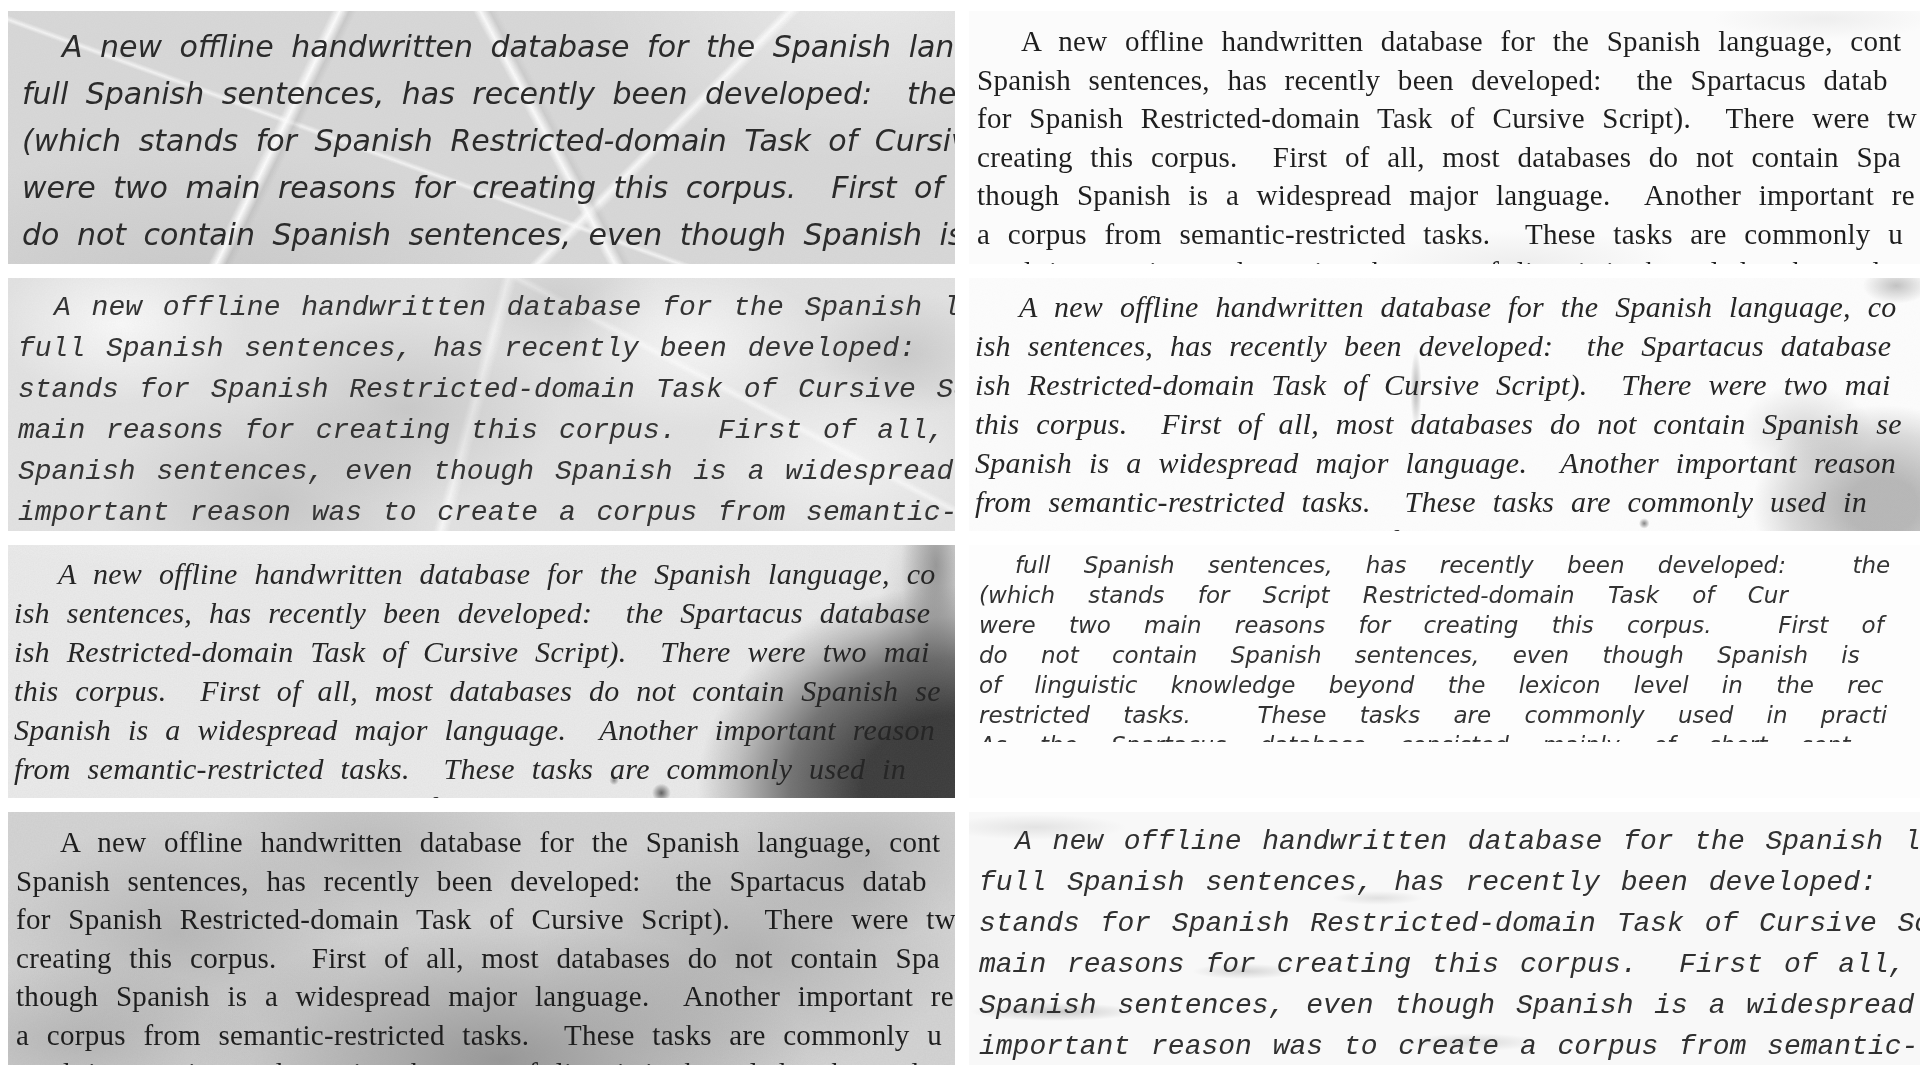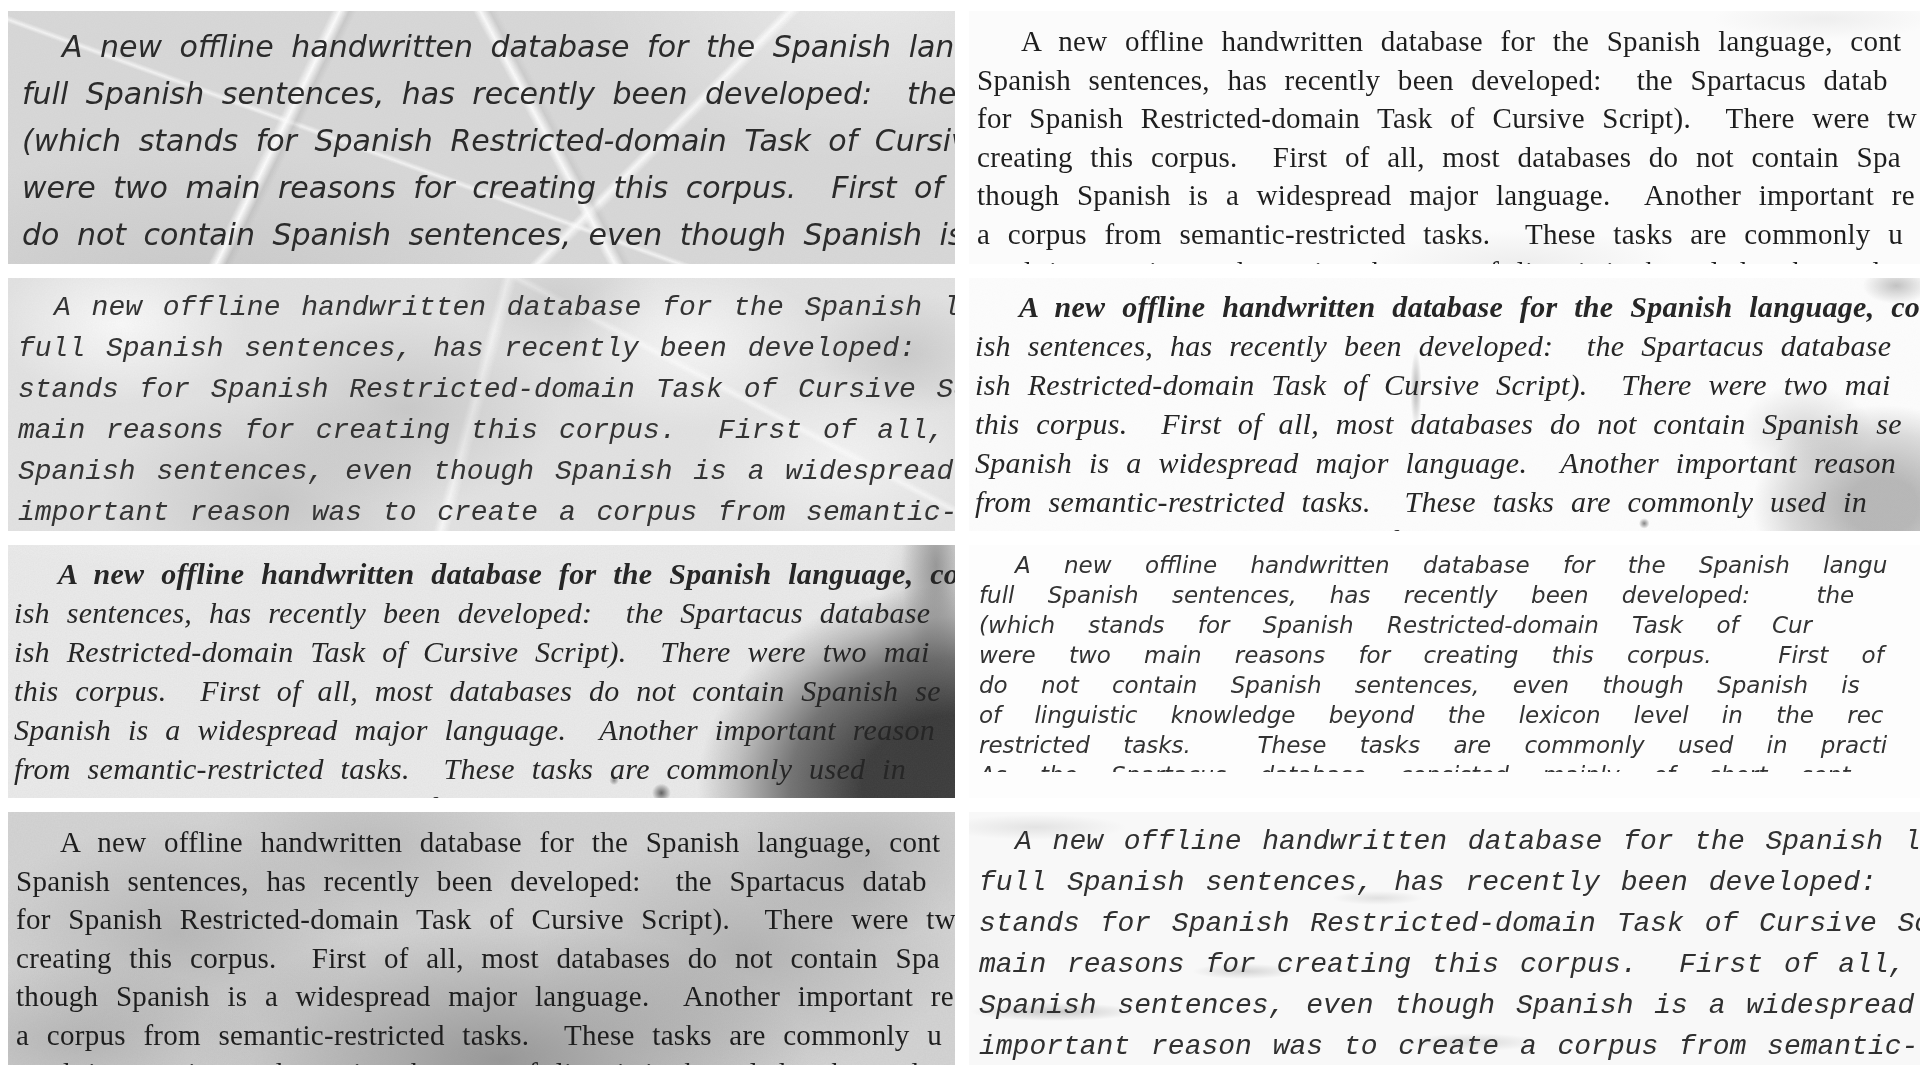--- a/index.html
+++ b/index.html
@@ -19,21 +19,21 @@
   .line.partial{height:12px;overflow:hidden;}
 
   
   .f-sans-lg{font:italic 400 30px/47px "DejaVu Sans",sans-serif;word-spacing:8px;padding:12px 0 0 14px;}
   .f-sans-lg .line:first-child{text-indent:40px;}
   .f-serif{font:400 29px/38.5px "Liberation Serif",serif;word-spacing:10px;letter-spacing:.3px;padding:11px 0 0 8px;}
   .f-serif .line:first-child{text-indent:44px;}
   .f-mono{font:italic 400 28px/41px "Liberation Mono",monospace;word-spacing:4px;padding:9px 0 0 10px;}
   .f-mono .line:first-child{text-indent:36px;}
   .f-serif-it{font:italic 400 30px/39px "Liberation Serif",serif;word-spacing:9px;letter-spacing:.3px;padding:9px 0 0 6px;}
-  .f-serif-it .line:first-child{text-indent:44px;font-weight:bold;}
+  .f-serif-it .line:first-child{text-indent:44px;}
   .f-sans-sm{font:italic 400 23px/30px "DejaVu Sans",sans-serif;word-spacing:26px;padding:5px 0 0 10px;}
   .f-sans-sm .line:first-child{text-indent:36px;}
 
   
   .tex-crease{background-image:
     linear-gradient(116deg,transparent 30.2%,rgba(255,255,255,.95) 31%,rgba(175,175,175,.35) 31.9%,transparent 32.6%),
     linear-gradient(62deg,transparent 55.4%,rgba(255,255,255,.9) 56.1%,rgba(180,180,180,.3) 57%,transparent 57.7%),
     linear-gradient(135deg,transparent 64.5%,rgba(255,255,255,.85) 65.2%,transparent 66.1%),
     linear-gradient(20deg,transparent 40.3%,rgba(255,255,255,.7) 40.9%,transparent 41.6%),
     radial-gradient(ellipse 500px 200px at 20% 110%,rgba(150,150,150,.22),transparent 70%),
@@ -164,23 +164,22 @@
         <div class="line">ish Restricted-domain Task of Cursive Script).  There were two mai</div>
         <div class="line">this corpus.  First of all, most databases do not contain Spanish se</div>
         <div class="line">Spanish is a widespread major language.  Another important reason</div>
         <div class="line">from semantic-restricted tasks.  These tasks are commonly used in</div>
         <div class="line partial">practice and require the use of linguistic knowledge beyond the le</div>
       </div>
   </div>
 
   <div class="panel tex-plain" style="background-color: rgb(253, 253, 253);">
     <div class="text f-sans-sm" style="color: rgb(51, 51, 51);">
-        <div class="line">A new offline handwritten database for the Spanish langu</div>
         <div class="line">full Spanish sentences, has recently been developed:  the</div>
-        <div class="line">(which stands for Spanish Restricted-domain Task of Cur</div>
+        <div class="line">(which stands for Script Restricted-domain Task of Cur</div>
         <div class="line">were two main reasons for creating this corpus.  First of</div>
         <div class="line">do not contain Spanish sentences, even though Spanish is</div>
         <div class="line">of linguistic knowledge beyond the lexicon level in the rec</div>
         <div class="line">restricted tasks.  These tasks are commonly used in practi</div>
         <div class="line partial">As the Spartacus database consisted mainly of short sent</div>
       </div>
   </div>
 
   <div class="panel tex-mottle" style="background-color: rgb(212, 212, 212);">
     <svg class="noise" aria-hidden="true">

